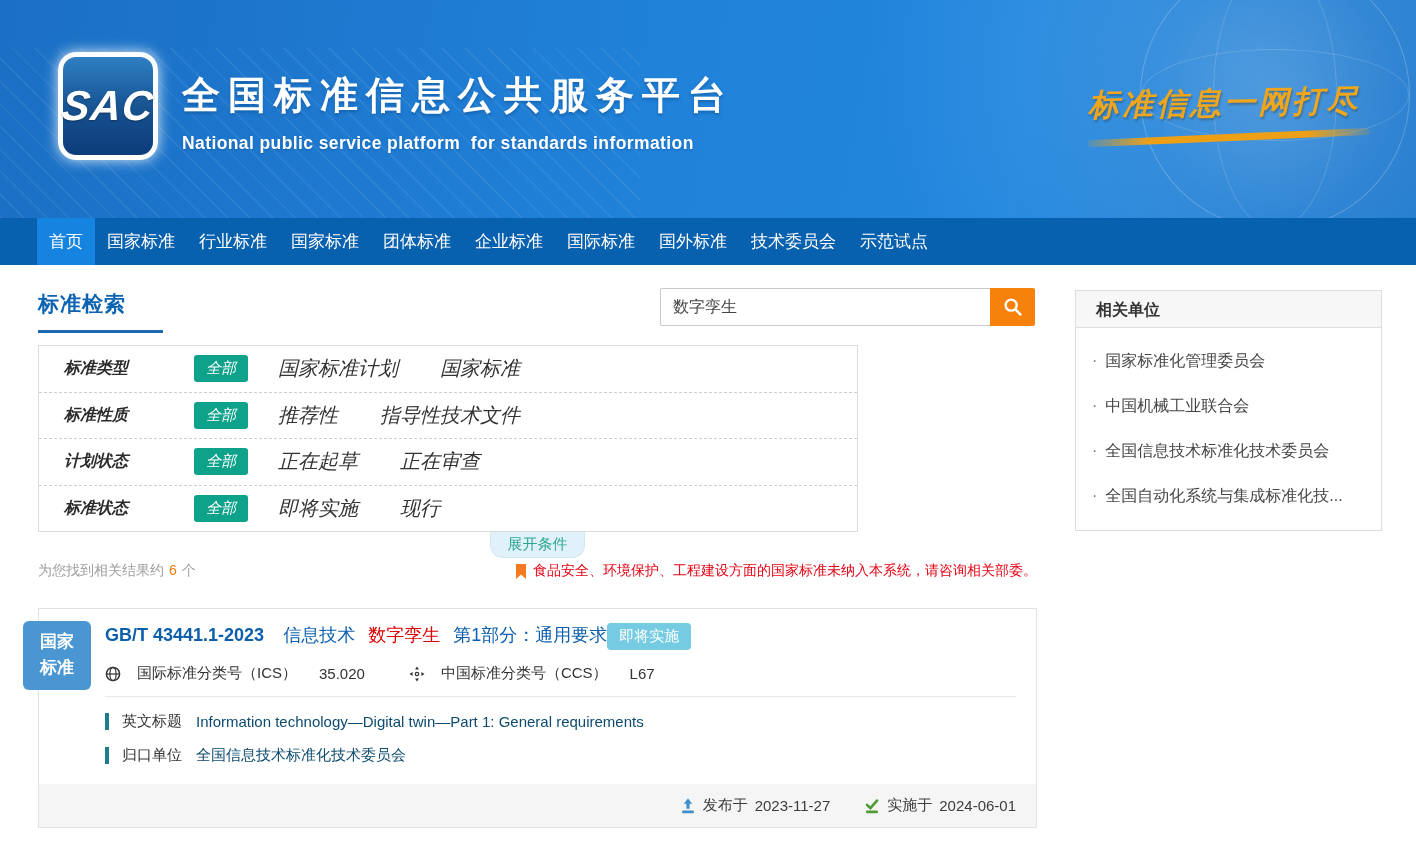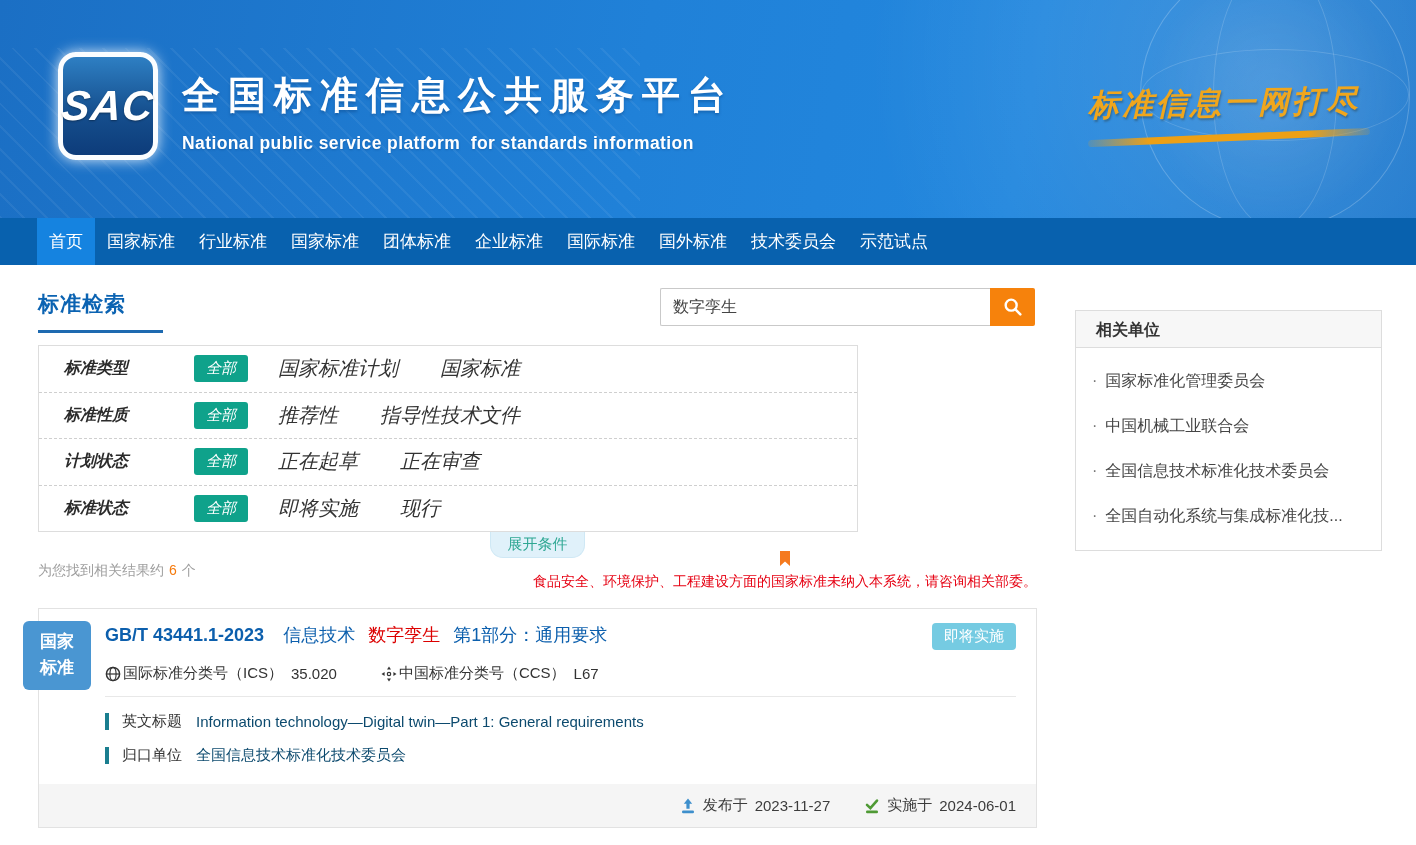--- a/index.html
+++ b/index.html
@@ -80,52 +80,52 @@
 
   .expand-pill { position:absolute; left:490px; top:532px; width:95px; height:26px;
     background:#e0f1fa; border:1px solid #cfe8f5; border-top:none; border-radius:0 0 13px 13px;
     color:#2fa793; font-size:15px; text-align:center; line-height:24px; cursor:pointer; }
 
   
   .results-meta { position:absolute; left:38px; top:558px; width:999px; height:26px;
     display:flex; align-items:center; justify-content:space-between; }
   .result-count { color:#9e9e9e; font-size:14px; }
   .count-num { color:#f57a0d; margin:0 5px; }
-  .notice { display:flex; align-items:center; gap:6px;flex-direction:column; }
+  .notice { display:flex; align-items:flex-end; gap:6px; }
   .notice-text { color:#e60012; font-size:14px; }
 
   
   .result-card { position:absolute; left:38px; top:608px; width:999px; height:220px;
     border:1px solid #e2e2e2; background:#fff; }
   .type-badge { position:absolute; left:-16px; top:12px; width:68px; height:69px;
     background:#4a96d2; border-radius:6px; color:#fff; font-size:17px; font-weight:bold;
     display:flex; flex-direction:column; align-items:center; justify-content:center; line-height:26px;font-family:Liberation Mono, monospace; }
-  .card-head { display:flex; align-items:flex-start; justify-content:space-between;
+  .card-head { display:flex; align-items:flex-start; 
     padding:14px 20px 0 66px; }
   .card-title { font-size:18px; cursor:pointer; }
   .card-title .code { color:#0c5fad; font-weight:bold; }
   .card-title .t1 { color:#0c5fad; margin-left:14px; }
   .card-title .hl { color:#dc0000; margin-left:8px; }
   .card-title .t2 { color:#0c5fad; margin-left:8px; }
   .status-badge { background:#75cbe2; color:#fff; font-size:15px; padding:4px 12px;
     border-radius:4px; white-space:nowrap; }
   .card-meta { display:flex; align-items:center; gap:44px; padding:14px 0 0 66px; }
-  .meta-item { display:flex; align-items:center; gap:2px; font-size:15px; color:#333; }
+  .meta-item { display:flex; align-items:center; gap:16px; font-size:15px; color:#333; }
   .meta-value { margin-left:6px; }
   .card-divider { margin:13px 20px 0 66px; border-top:1px solid #e8e8e8; }
   .detail-row { display:flex; align-items:center; padding-left:66px; margin-top:15px; }
   .teal-bar { width:4px; height:17px; background:#1a7e8f; margin-right:13px; }
   .detail-label { font-size:15px; color:#333; }
   .detail-value { font-size:15px; color:#0c4a6e; margin-left:14px; }
   .card-footer { position:absolute; left:0; right:0; bottom:0; height:43px; background:#f5f5f5;
     display:flex; align-items:center; justify-content:flex-end; gap:34px; padding-right:20px; }
   .date-group { display:flex; align-items:center; gap:7px; font-size:15px; color:#3c3c3c; }
 
   
-  .sidebar { position:absolute; left:1075px; top:290px; width:307px; border:1px solid #ddd; background:#fff;margin-top:20px; }
+  .sidebar { position:absolute; left:1075px; top:290px; width:307px; border:1px solid #ddd; background:#fff; }
   .sidebar-header { height:37px; line-height:37px; background:#f7f7f7; border-bottom:1px solid #ddd;
     padding-left:20px; font-size:16px; font-weight:bold; color:#333; }
   .sidebar-list { list-style:none; padding:10px 0 12px 0; }
   .sidebar-item { height:45px; line-height:45px; padding:0 14px 0 16px; font-size:16px; color:#454545;
     cursor:pointer; white-space:nowrap; overflow:hidden; }
   .sidebar-bullet { color:#777; margin-right:8px; }
 </style>
 </head>
 <body>
 

